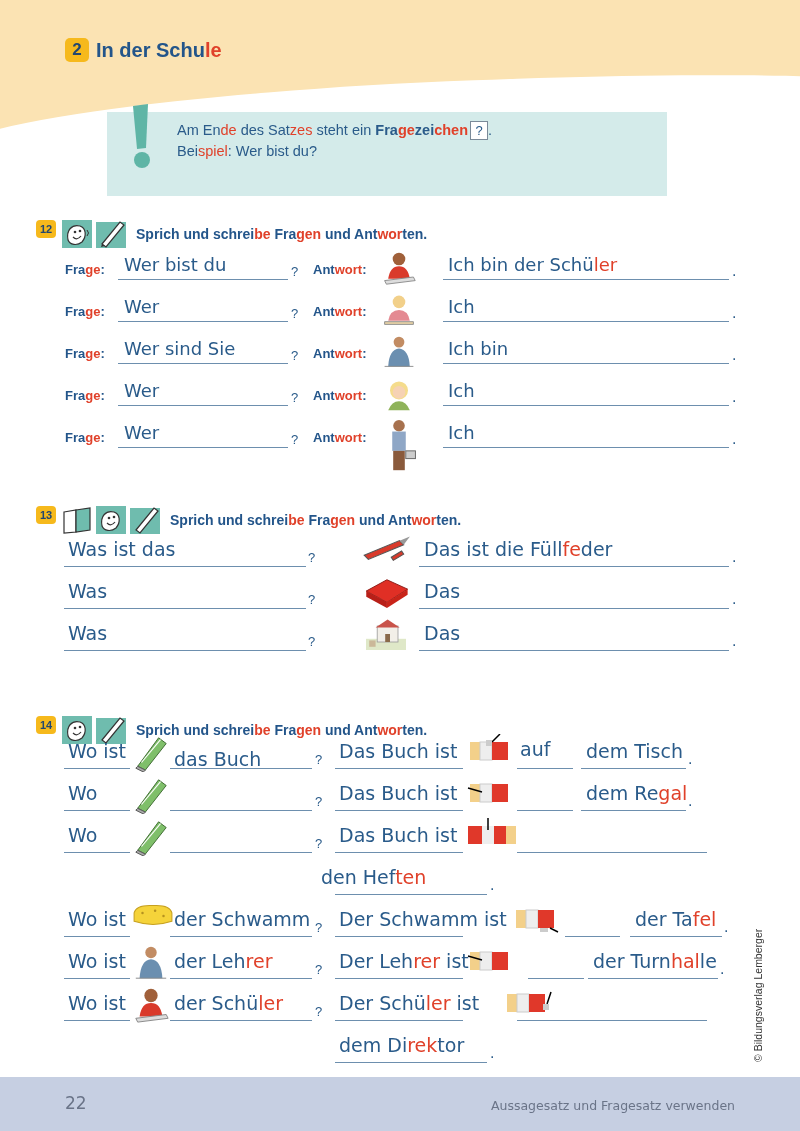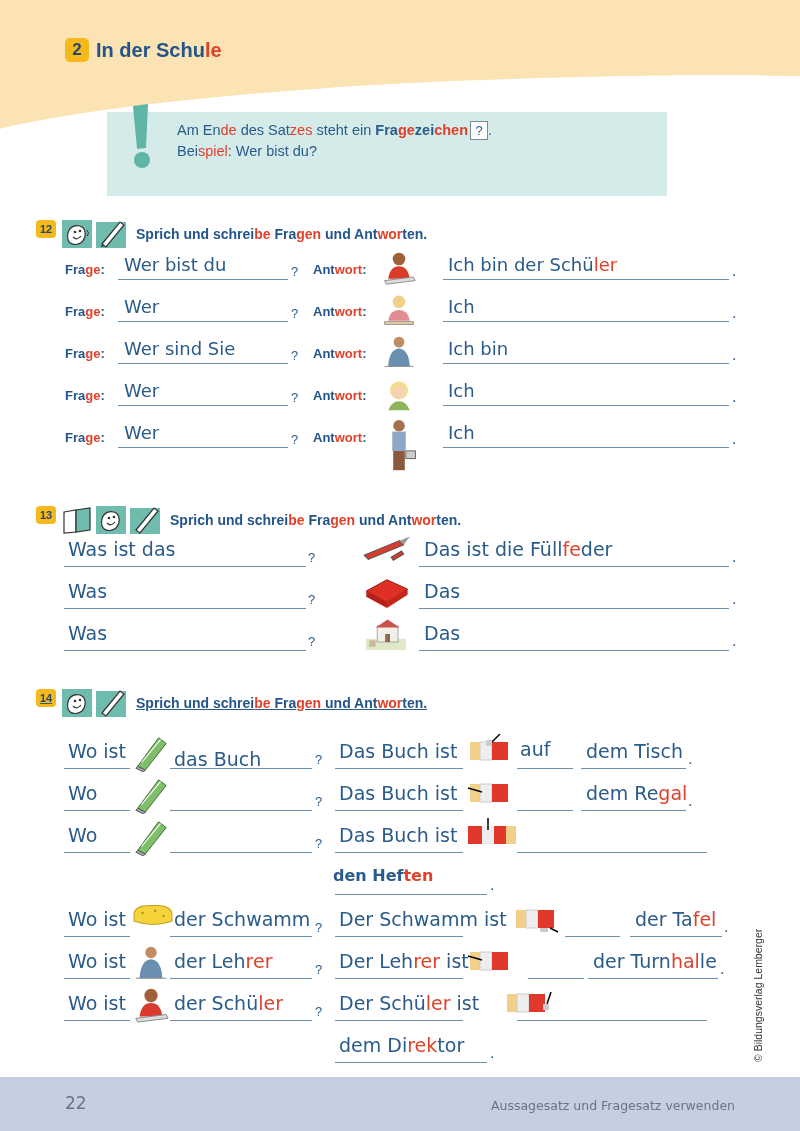--- a/index.html
+++ b/index.html
@@ -205,21 +205,21 @@
           <path d="M12 12 L27 2 L42 12Z" fill="#c9534a"></path>
           <rect x="24" y="20" width="6" height="10" fill="#8a6a4a"></rect>
           <rect x="4" y="28" width="8" height="8" fill="#cbb899"></rect>
         </svg></div>
       <div class="line" style="left: 419px; top: 626px; width: 310px; height: 24px;"></div>
       <div class="txt" style="left: 424px; top: 622px; font-size: 19px;"><span>Das</span><span class="red"></span><span></span></div>
       <div class="dot" style="left: 732px; top: 632px;">.</div>
     </div>
   </div>
 
-<div class="ex-head" style="left:36px;top:689px;text-decoration:underline;">
+<div class="ex-head" style="left:36px;top:716px;">
   <span class="ex-num">14</span>
   <svg class="ico" viewBox="0 0 30 28">
       <rect x="0" y="0" width="30" height="28" fill="#6fbcae"></rect>
       <path d="M6 20 C4 10 10 4 18 6 C24 8 25 16 20 22 C15 26 8 25 6 20Z" fill="#fff" stroke="#333" stroke-width="1.2"></path>
       <circle cx="13" cy="12" r="1.3" fill="#333"></circle>
       <circle cx="18" cy="11" r="1.3" fill="#333"></circle>
       <path d="M11 17 Q15 21 19 16" fill="none" stroke="#333" stroke-width="1.2"></path>
     </svg>
   <svg class="ico" viewBox="0 0 30 28">
       <rect x="0" y="2" width="30" height="26" fill="#6fbcae"></rect>
@@ -294,21 +294,21 @@
       <div class="txt" style="left: 339px; top: 824px; font-size: 19px;"><span>Das Buch ist</span><span class="red"></span><span></span></div>
       <div class="pic" style="left: 466px; top: 818px; width: 50px; height: 32px;"><svg viewBox="0 0 50 32" width="50" height="32">
           <rect x="2" y="8" width="14" height="18" fill="#e0382a"></rect>
           <rect x="16" y="8" width="12" height="18" fill="#eee"></rect>
           <rect x="28" y="8" width="12" height="18" fill="#e0382a"></rect>
           <rect x="40" y="8" width="10" height="18" fill="#f3d08a"></rect>
           <path d="M22 0 L22 12" stroke="#000" stroke-width="1.5"></path>
         </svg></div>
       <div class="line" style="left: 517px; top: 828px; width: 190px; height: 24px;"></div>
       <div class="line" style="left: 335px; top: 870px; width: 152px; height: 24px;"></div>
-      <div class="txt" style="left: 333px; top: 866px; font-size: 16px; font-weight: bold;"><span>den Hef</span><span class="red">ten</span><span></span></div>
+      <div class="txt" style="left: 321px; top: 866px; font-size: 19px;"><span>den Hef</span><span class="red">ten</span><span></span></div>
       <div class="dot" style="left: 490px; top: 876px;">.</div>
     </div>
     <div>
       <div class="line" style="left: 64px; top: 912px; width: 66px; height: 24px;"></div>
       <div class="txt" style="left: 68px; top: 908px; font-size: 19px;">Wo ist</div>
       <div class="pic" style="left: 132px; top: 902px; width: 42px; height: 26px;"><svg viewBox="0 0 40 24" width="42" height="26">
           <path d="M2 10 Q4 2 20 3 Q36 2 38 10 L38 18 Q20 24 2 18Z" fill="#f5d33a" stroke="#c6a020"></path>
           <circle cx="10" cy="10" r="1.2" fill="#b59220"></circle>
           <circle cx="22" cy="8" r="1.2" fill="#b59220"></circle>
           <circle cx="30" cy="13" r="1.2" fill="#b59220"></circle>

